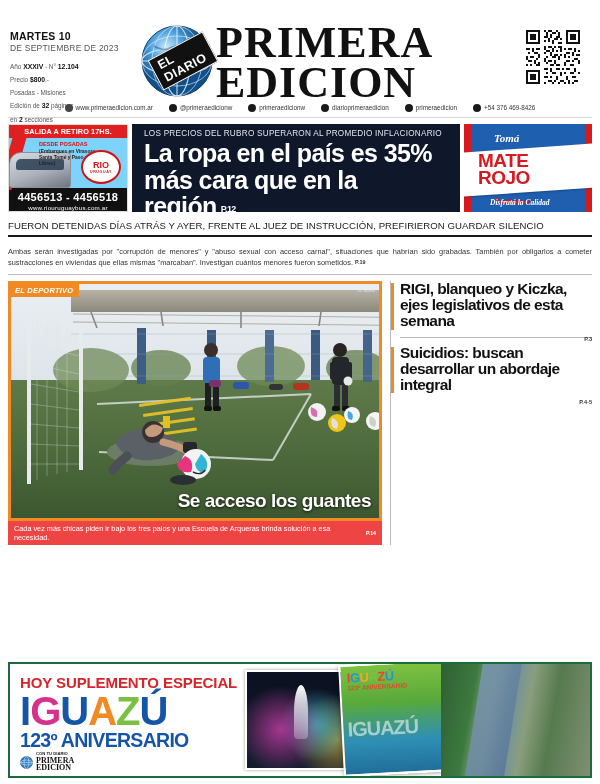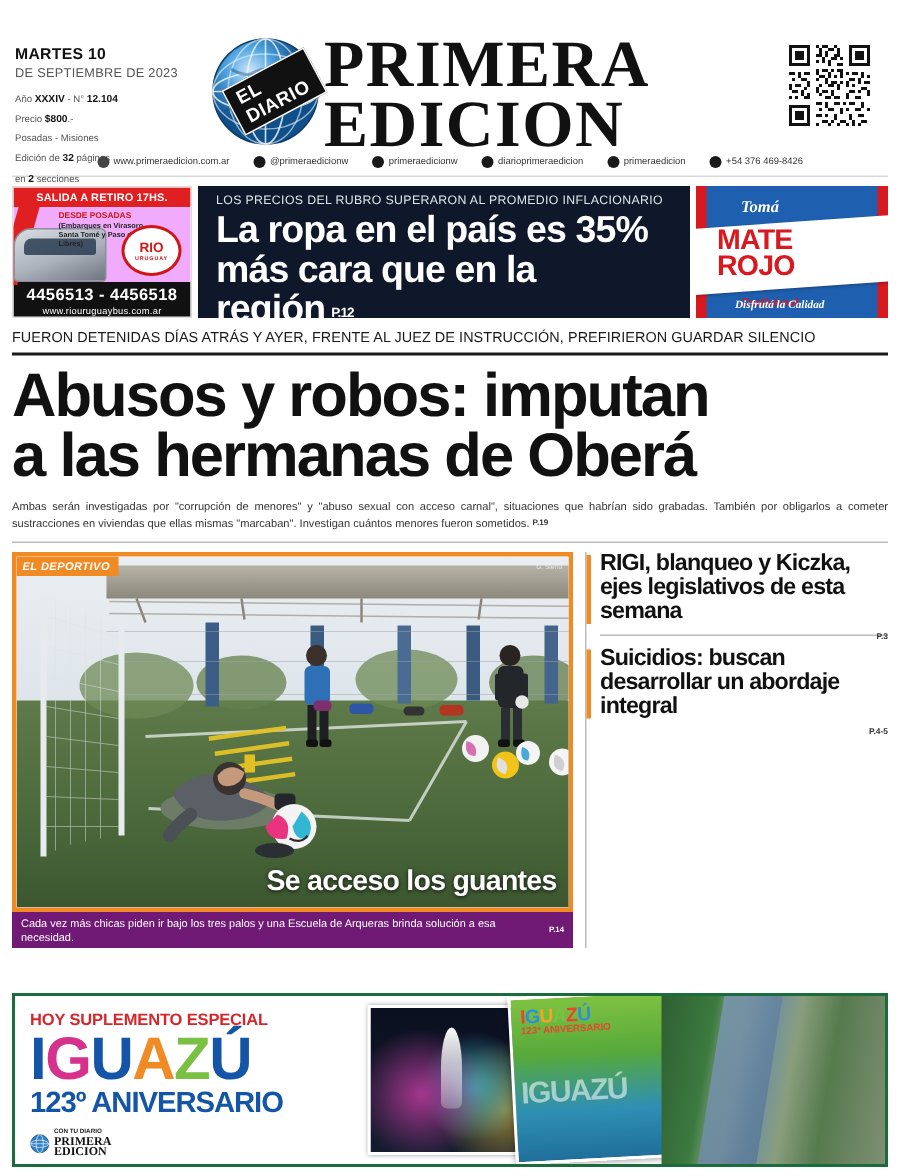--- a/index.html
+++ b/index.html
@@ -51,21 +51,21 @@
   .soc-item { display:flex; align-items:center; gap:3px; font-size:6.3px; color:#333; }
   .soc-ico { width:8px; height:8px; border-radius:50%; background:#1a1a1a; display:inline-block; position:relative; flex:0 0 8px; }
   .soc-ico.globe-i { background:#444; }
 
   
   .adrow { display:flex; gap:4px; padding: 6px 8px 0 8px; height: 94px; }
 
   
   .ad-bus { width: 120px; background:#fff; border:1px solid #ddd; position:relative; overflow:hidden; }
   .bus-top { background:#e02020; color:#fff; font-size:7.3px; font-weight:bold; text-align:center; padding:2px 0; letter-spacing:.1px;}
-  .bus-body { position:relative; height:50px; background:#f0abfc; }
+  .bus-body { position:relative; height:50px; background:#7dd3fc; }
   .bus-desde { position:absolute; left:30px; top:3px; font-size:5.6px; font-weight:bold; color:#d01515; }
   .bus-emb { position:absolute; left:30px; top:11px; font-size:4.9px; font-weight:bold; color:#222; width:68px; line-height:1.25; }
   .bus-shape { position:absolute; left:0px; bottom:0px; width:62px; height:36px;
      background:linear-gradient(160deg,#d9dde2 0%,#aab1bb 55%,#6e757e 100%);
      border-radius: 12px 4px 3px 3px; border:1px solid #8a9099;}
   .bus-win { position:absolute; left:6px; top:6px; width:48px; height:11px; background:#2b3d52; border-radius:5px 2px 2px 2px; opacity:.85;}
   .bus-red-slash { position:absolute; left:-4px; top:0; width:14px; height:52px; background:#e02020; transform: skewX(-16deg); }
   .rio-logo { position:absolute; right:6px; bottom:4px; width:40px; height:34px; border:2px solid #d01515; border-radius:50%;
       display:flex; flex-direction:column; align-items:center; justify-content:center; background:#fff;}
   .rio-logo .r1 { font-size:9px; font-weight:bold; color:#d01515; line-height:1; }
@@ -102,34 +102,34 @@
   .photo-col { width: 374px; position:relative; }
   .photo-wrap { position:relative; width:100%; height:240px; border:3px solid #f08a24; overflow:hidden; }
   .deportivo-tab {
     position:absolute; left:0; top:0; background:#f08a24; color:#fff;
     font-size:7.4px; font-weight:bold; letter-spacing:.3px; padding:2px 6px 2px 4px; z-index:5;
     font-family:"Liberation Sans", sans-serif; font-style: italic;
   }
   .credit { position:absolute; right:4px; top:4px; font-size:4.4px; color:#eee; z-index:5; opacity:.85;}
   .photo-title { position:absolute; right:8px; bottom:6px; color:#fff; font-size:19px; font-weight:bold; letter-spacing:-.5px;
      text-shadow: 0 1px 3px rgba(0,0,0,.8); z-index:5;}
-  .photo-caption { background:#701a75; color:#fff; font-size:7.3px; padding:3px 6px; display:flex; justify-content:space-between; align-items:center;}
+  .photo-caption { background:#ef4444; color:#fff; font-size:7.3px; padding:3px 6px; display:flex; justify-content:space-between; align-items:center;}
   .photo-caption .pg { font-size:5.2px; font-weight:bold; }
 
   .side-col { flex:1; padding-left:9px; border-left:1px solid #bbb; margin-left:8px; }
   .side-item { padding-bottom:7px; margin-bottom:7px; border-bottom:1px solid #bbb; position:relative; }
   .side-item:last-child { border-bottom:none; }
   .side-h { font-size:15.5px; font-weight:bold; line-height:1.04; letter-spacing:-.55px; color:#111; }
   .side-pg { font-size:5.6px; font-weight:bold; color:#333; float:right; margin-top:6px; }
   .orange-rule { position:absolute; left:-9px; top:2px; bottom:7px; width:2.5px; background:#f08a24; }
 
   
   .bottom { position:absolute; left:8px; right:8px; bottom:6px; height:116px; border:2px solid #1c6b3c; background:#fff; overflow:hidden; display:flex;}
   .bb-left { width:235px; padding:10px 6px 6px 10px; position:relative; }
-  .bb-hoy { font-size:11px; font-weight:bold; color:#d7262b; letter-spacing:-.1px; }
+  .bb-hoy { font-size:15px; font-weight:bold; color:#d7262b; letter-spacing:-.1px; }
   .bb-iguazu { font-size:40px; font-weight:bold; letter-spacing:-1px; line-height:.96; margin-top:1px; }
   .bb-iguazu span { display:inline; }
   .bb-ani { font-size:19.5px; font-weight:bold; color:#1555a8; letter-spacing:-.7px; line-height:1; margin-top:1px;}
   .bb-con { position:absolute; left:10px; bottom:4px; display:flex; align-items:center; gap:3px;}
   .bb-con-txt { font-size:4.2px; font-weight:bold; color:#222; line-height:1.1;}
   .bb-pe { font-family:"Liberation Serif",serif; font-weight:bold; font-size:8px; line-height:.95; color:#111;}
   .bb-photos { flex:1; position:relative; }
   .ph { position:absolute; top:0; bottom:0; }
   .ph-fountain { left:0; width:116px; top:6px; bottom:6px; background:
       radial-gradient(circle at 30% 60%, rgba(190,60,160,.85), transparent 45%),
@@ -387,24 +387,20 @@
       <div class="mate-band"></div>
       <div class="mate-toma">Tomá</div>
       <div class="mate-m">MATE</div>
       <div class="mate-r">ROJO</div>
       <div class="mate-trad">Tradicional</div>
       <div class="mate-dis">Disfrutá la Calidad</div>
     </div>
   </div>
 
   <div class="kicker">FUERON DETENIDAS DÍAS ATRÁS Y AYER, FRENTE AL JUEZ DE INSTRUCCIÓN, PREFIRIERON GUARDAR SILENCIO</div>
-  <div class="headline">
-    <div>Abusos y robos: imputan</div>
-    <div>a las hermanas de Oberá</div>
-  </div>
   <div class="deck">
     <span>Ambas serán investigadas por "corrupción de menores" y "abuso sexual con acceso carnal", situaciones que habrían sido grabadas. También por obligarlos a cometer sustracciones en viviendas que ellas mismas "marcaban". Investigan cuántos menores fueron sometidos.</span>
     <span class="pg">P.19</span>
   </div>
 
   <div class="body-grid">
 
     <div class="photo-col">
       <div class="photo-wrap">
         <div class="deportivo-tab">EL DEPORTIVO</div>

